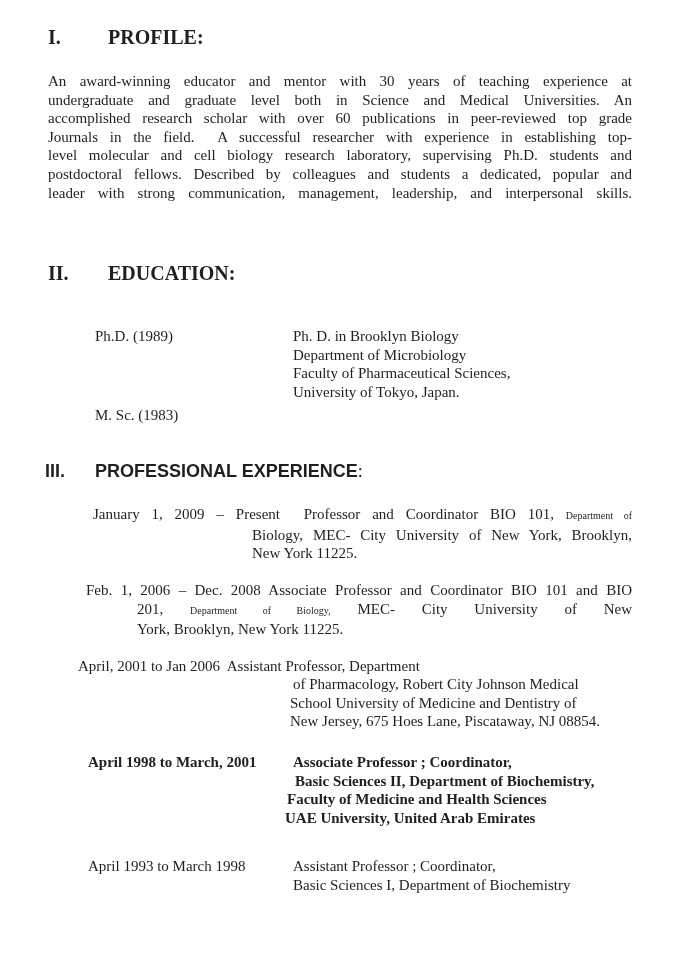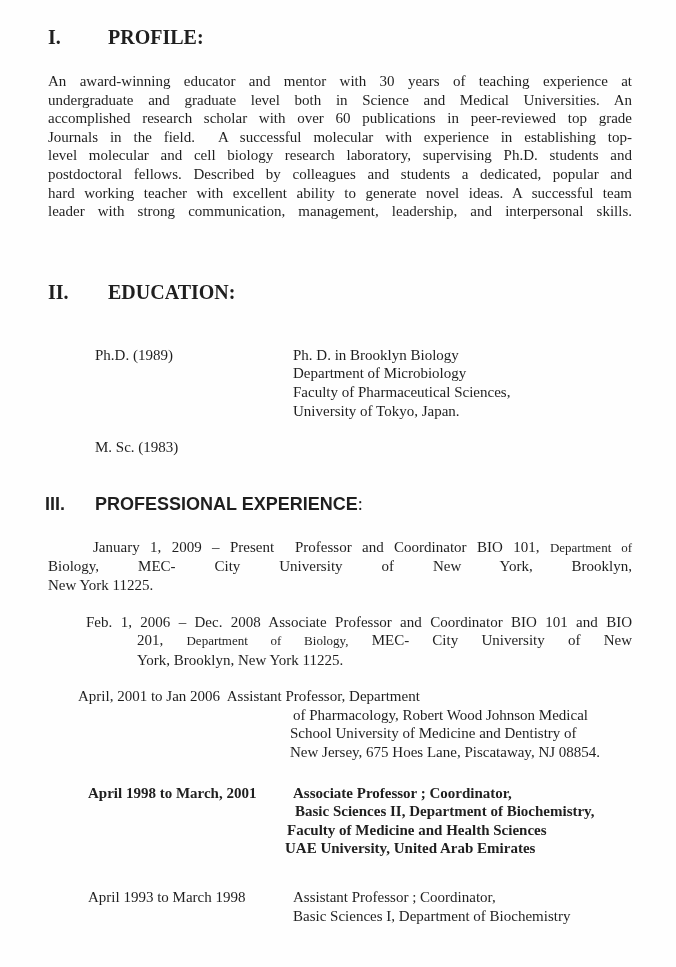--- a/index.html
+++ b/index.html
@@ -24,41 +24,41 @@
     margin:36px 0 0 -3px;font-size:18px;font-weight:bold;line-height:23px;
     font-family:"Liberation Sans","DejaVu Sans",sans-serif;
     display:flex;align-items:flex-start;
   }
   .num-wide{display:inline-block;width:60px;flex:none;}
   .num-iii{display:inline-block;width:50px;flex:none;}
   .colon{font-family:"Liberation Serif","DejaVu Serif",serif;font-weight:400;font-size:18px;}
   
   .line{line-height:18.6px;white-space:pre-wrap;}
   .j{text-align:justify;text-align-last:justify;}
-  .sm{font-size:13px;}
+  .sm{font-size:10px;}
   
   .para{margin:23px 0 0 0;}
   .para .line{display:block;}
   
   .edu-h{margin-top:60px;}
   .edu-row{display:flex;margin-left:47px;gap:48px;}
   .edu-row.first{margin-top:42px;}
-  .edu-row.second{margin-top:18px;}
+  .edu-row.second{margin-top:4px;}
   .edu-label{width:150px;flex:none;line-height:18.6px;}
   .edu-desc{width:387px;flex:none;}
   
   .xp{margin-top:18px;}
   .xp.first{margin-top:22px;}
   .xp.fourth{margin-top:22px;font-weight:bold;}
   .xp.fifth{margin-top:30px;}
   .ml45{margin-left:45px;}
   .ml38{margin-left:38px;}
   .ml30{margin-left:30px;}
   .ml40{margin-left:40px;}
-  .ml204{}
+  .ml204{margin-left:204px;}
   .ml205{margin-left:89px;}
   .ml245{margin-left:245px;}
   .ml242{margin-left:242px;}
   .ml247{margin-left:247px;}
   .ml239{margin-left:239px;}
   .ml237{margin-left:237px;}
   .date-col{display:inline-block;width:205px;}
 </style>
 </head>
 <body>
@@ -67,24 +67,23 @@
 
   <section>
     <h2 class="h-serif">
       <span class="num-wide">I.</span>
       <span>PROFILE:</span>
     </h2>
     <p class="para">
       <span class="line j">An award-winning educator and mentor with 30 years of teaching experience at</span>
       <span class="line j">undergraduate and graduate level both in Science and Medical Universities. An</span>
       <span class="line j">accomplished research scholar with over 60 publications in peer-reviewed top grade</span>
-      <span class="line j">Journals in the field.  A successful molecular with experience in establishing top-</span>
+      <span class="line j">Journals in the field.  A successful researcher with experience in establishing top-</span>
       <span class="line j">level molecular and cell biology research laboratory, supervising Ph.D. students and</span>
       <span class="line j">postdoctoral fellows. Described by colleagues and students a dedicated, popular and</span>
-      <span class="line j">hard working teacher with excellent ability to generate novel ideas. A successful team</span>
       <span class="line j">leader with strong communication, management, leadership, and interpersonal skills.</span>
     </p>
   </section>
 
   <section>
     <h2 class="h-serif edu-h">
       <span class="num-wide">II.</span>
       <span>EDUCATION:</span>
     </h2>
 
@@ -117,21 +116,21 @@
     </div>
 
     <div class="xp">
       <div class="line j ml38">Feb. 1, 2006 – Dec. 2008 Associate Professor and Coordinator BIO 101 and BIO</div>
       <div class="line j ml205"><span>201, </span><span class="sm">Department of Biology,</span><span> MEC- City University of New</span></div>
       <div class="line ml205">York, Brooklyn, New York 11225.</div>
     </div>
 
     <div class="xp">
       <div class="line ml30">April, 2001 to Jan 2006  Assistant Professor, Department</div>
-      <div class="line ml245">of Pharmacology, Robert Wood Johnson Medical</div>
+      <div class="line ml245">of Pharmacology, Robert City Johnson Medical</div>
       <div class="line ml242">School University of Medicine and Dentistry of</div>
       <div class="line ml242">New Jersey, 675 Hoes Lane, Piscataway, NJ 08854.</div>
     </div>
 
     <div class="xp fourth">
       <div class="line ml40"><span class="date-col">April 1998 to March, 2001</span><span>Associate Professor ; Coordinator,</span></div>
       <div class="line ml247">Basic Sciences II, Department of Biochemistry,</div>
       <div class="line ml239">Faculty of Medicine and Health Sciences</div>
       <div class="line ml237">UAE University, United Arab Emirates</div>
     </div>

